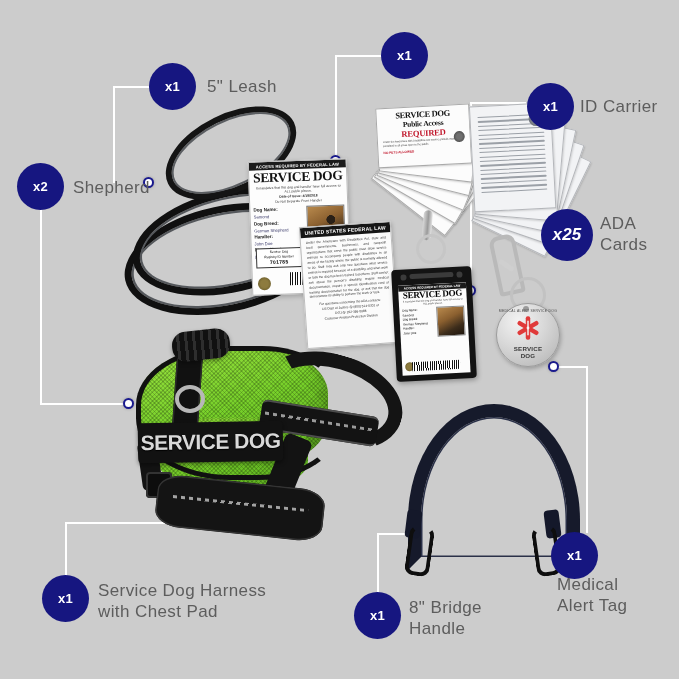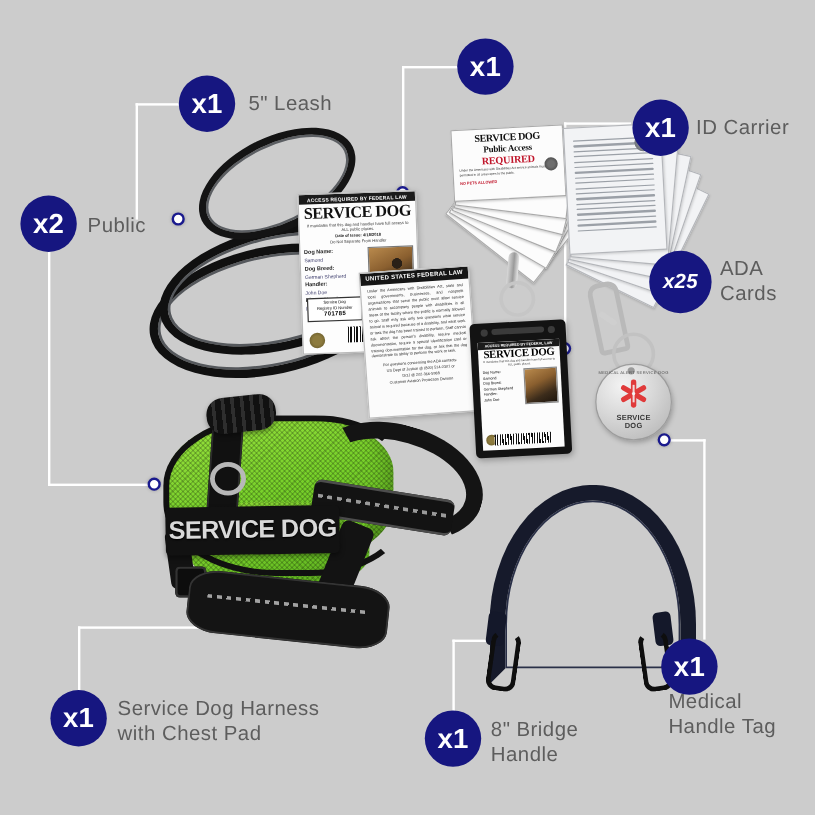--- a/index.html
+++ b/index.html
@@ -23,21 +23,21 @@
   }
 
   
   .badge{
     position:absolute;border-radius:50%;
     background:#161680;
     color:#fff;display:flex;align-items:center;justify-content:center;
     font-weight:bold;letter-spacing:.2px;
     box-shadow:0 0 0 0 rgba(0,0,0,0);
   }
-  .badge.b1{width:47px;height:47px;font-size:23px;}
+  .badge.b1{width:47px;height:47px;font-size:13px;}
   .badge.b25{width:52px;height:52px;font-size:17px;}
   .label{
     position:absolute;color:#5d5d5d;font-size:17px;line-height:1.25;
     letter-spacing:.4px;white-space:pre-line;font-weight:400;
   }
 
   
   .leash{position:absolute;left:95px;top:110px;width:240px;height:210px;}
   .leash .loop{
     position:absolute;border:7px solid #101010;border-radius:50%;
@@ -545,21 +545,21 @@
   </div>
 
   <div class="badge b1" style="left:527px;top:83px;">
     <span>x1</span>
   </div>
   <div class="label" style="left:580px;top:96px;">ID Carrier</div>
 
   <div class="badge b1" style="left:17px;top:163px;">
     <span>x2</span>
   </div>
-  <div class="label" style="left:73px;top:177px;">Public</div>
+  <div class="label" style="left:73px;top:177px;">Shepherd</div>
 
   <div class="badge b25" style="left:541px;top:209px;font-style:italic;">
     <span>x25</span>
   </div>
   <div class="label" style="left:600px;top:213px;">ADA
 Cards</div>
 
   <div class="badge b1" style="left:42px;top:575px;">
     <span>x1</span>
   </div>
@@ -569,15 +569,15 @@
   <div class="badge b1" style="left:354px;top:592px;">
     <span>x1</span>
   </div>
   <div class="label" style="left:409px;top:597px;">8" Bridge
 Handle</div>
 
   <div class="badge b1" style="left:551px;top:532px;">
     <span>x1</span>
   </div>
   <div class="label" style="left:557px;top:574px;">Medical
-Handle Tag</div>
+Alert Tag</div>
 
 </div>
 
 </body></html>

